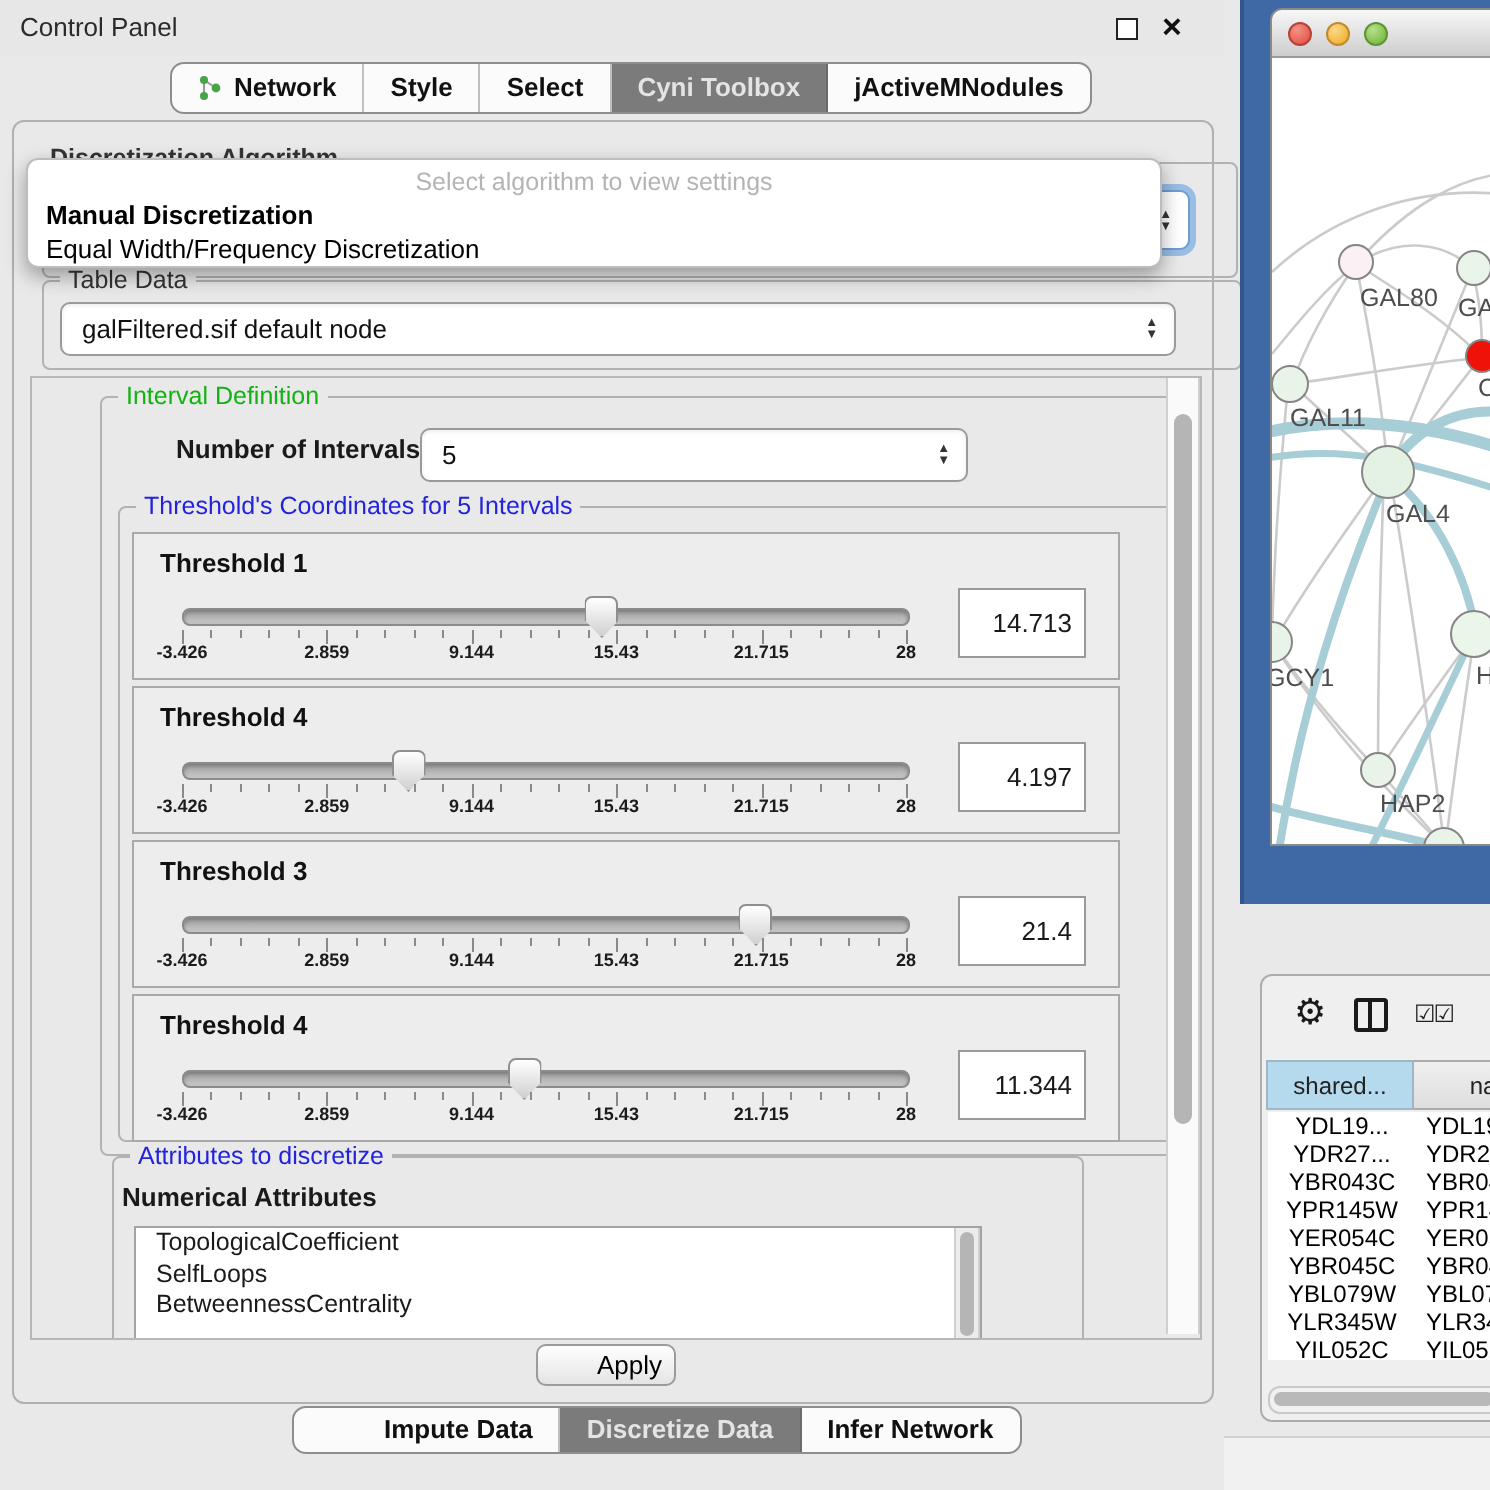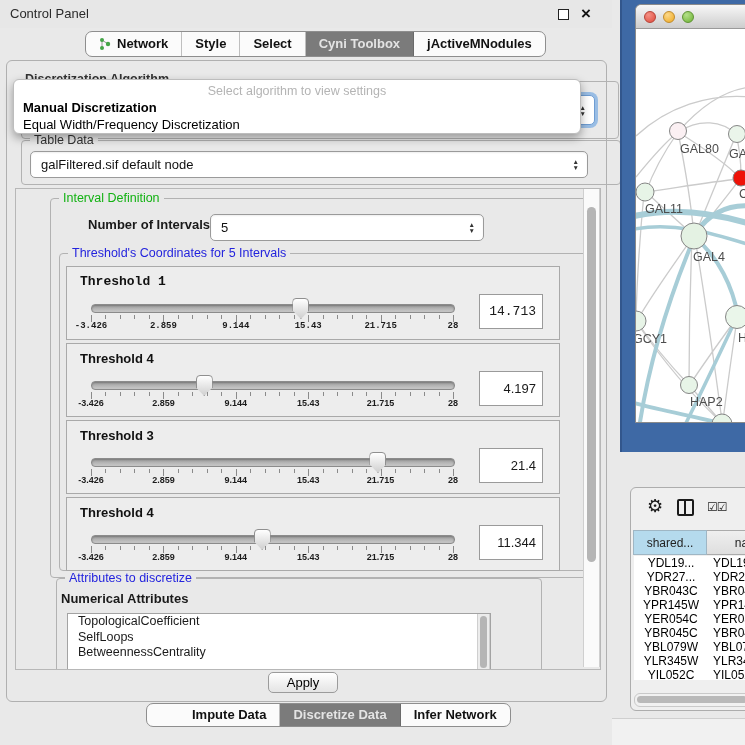--- a/index.html
+++ b/index.html
@@ -55,21 +55,21 @@
   .tick{position:absolute;width:1px;background:#8a8a8a;top:48px;}
   .ticklabel{position:absolute;top:54px;font-size:9px;font-weight:700;color:#1c1c1c;transform:translateX(-50%);}
   .valuebox{position:absolute;left:412px;top:27px;width:56px;height:33px;background:#fff;
             border:1px solid #9a9a9a;font-size:13px;text-align:right;line-height:33px;padding-right:6px;}
   
   .attrlist{position:absolute;left:10px;top:34px;width:422px;height:70px;background:#fff;
             border:1px solid #a3a3a3;overflow:hidden;}
   .attritem{padding-left:10px;font-size:12.5px;line-height:15.5px;white-space:nowrap;}
   
   .btn{position:absolute;background:linear-gradient(#ffffff,#e4e4e4);border:1px solid #9b9b9b;
-       border-radius:5px;font-size:13px;text-align:center;}
+       border-radius:5px;font-size:13px;text-align:right;}
   
   .netpanel{position:absolute;left:620px;top:0;width:125px;height:452px;background:#3e69a5;
             border-left:2px solid #32568c;box-sizing:border-box;}
   .netwindow{position:absolute;left:13px;top:4px;width:120px;height:417px;background:#fff;
              border:1px solid #8a8a8a;border-radius:6px 0 0 0;overflow:hidden;}
   .titlebar{height:23px;background:linear-gradient(#f7f7f7,#cdcdcd);border-bottom:1px solid #9a9a9a;
             display:flex;align-items:center;padding-left:8px;gap:7px;border-radius:6px 0 0 0;}
   .light{width:12px;height:12px;border-radius:50%;}
   .light.red{background:radial-gradient(circle at 35% 30%,#f49186,#df4b3c);border:1px solid #b64237;box-sizing:border-box;}
   .light.yellow{background:radial-gradient(circle at 35% 30%,#fbd88a,#efa920);border:1px solid #c08b2d;box-sizing:border-box;}
@@ -172,21 +172,21 @@
           <span class="txt">5</span>
           <span class="arrows">
               <span>▲</span>
               <span>▼</span>
             </span>
         </div>
 
         <div class="groupbox" style="left:8px;top:54px;width:504px;height:316px;">
           <div class="grouplabel lbl-blue">Threshold's Coordinates for 5 Intervals</div>
           <div id="thresholdRows">
-              <div class="throw" style="top: 12px; font-family: Liberation Mono, monospace;">
+              <div class="throw" style="top: 12px;">
                 <div class="th-label">Threshold 1</div>
                 <div class="track"></div>
                 <div class="thumb" style="left: 225.445px;"></div>
                 <div class="tick" style="left: 24px; height: 7px;"></div>
                 <div class="tick" style="left: 38.48px; height: 4px;"></div>
                 <div class="tick" style="left: 52.96px; height: 4px;"></div>
                 <div class="tick" style="left: 67.44px; height: 4px;"></div>
                 <div class="tick" style="left: 81.92px; height: 4px;"></div>
                 <div class="tick" style="left: 96.4px; height: 7px;"></div>
                 <div class="tick" style="left: 110.88px; height: 4px;"></div>

